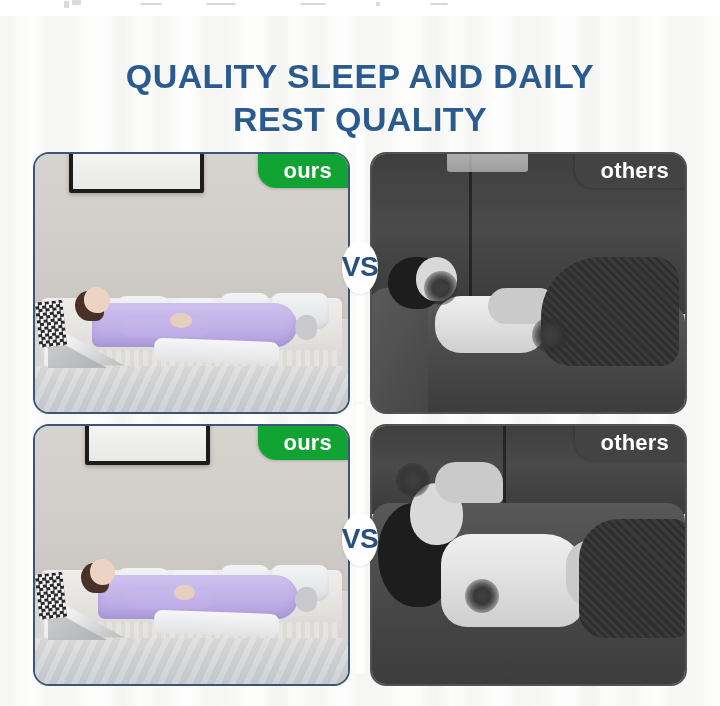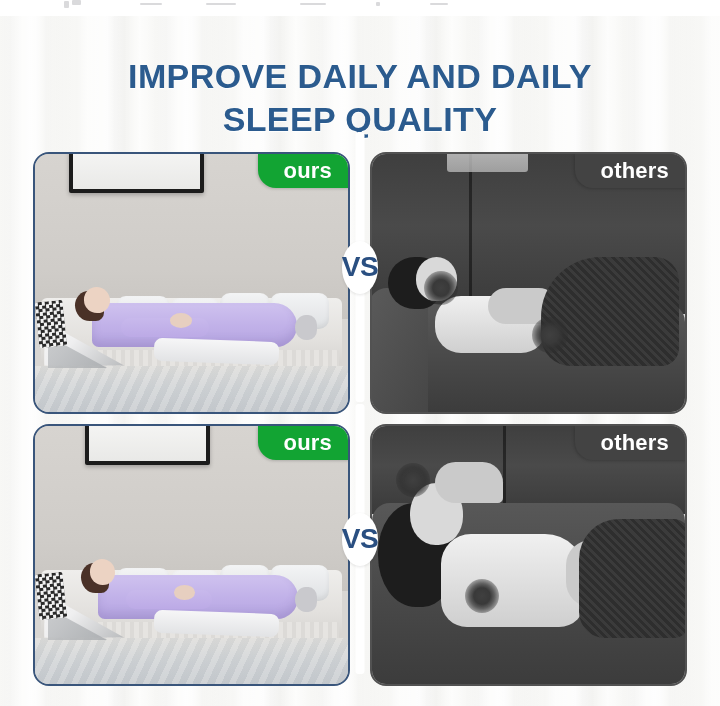--- a/index.html
+++ b/index.html
@@ -289,22 +289,22 @@
     <span class="scrap" style="left:64px;top:1px;width:5px;height:7px;"></span>
     <span class="scrap" style="left:72px;top:0px;width:9px;height:5px;"></span>
     <span class="scrap" style="left:140px;top:3px;width:22px;height:2px;"></span>
     <span class="scrap" style="left:206px;top:3px;width:30px;height:2px;"></span>
     <span class="scrap" style="left:300px;top:3px;width:26px;height:2px;"></span>
     <span class="scrap" style="left:376px;top:2px;width:4px;height:4px;"></span>
     <span class="scrap" style="left:430px;top:3px;width:18px;height:2px;"></span>
   </div>
 
   <h1 class="headline">
-    <span class="ln">IMPROVE DAILY AND DAILY</span>
-    <span class="ln">SLEEP QUALITY</span>
+    <span class="ln">QUALITY SLEEP AND DAILY</span>
+    <span class="ln">REST QUALITY</span>
   </h1>
 
   <div class="grid">
 
     <div class="row r1">
 
       <div class="panel left">
         <div class="scene">
           <div class="wall"></div>
           <div class="artframe">

